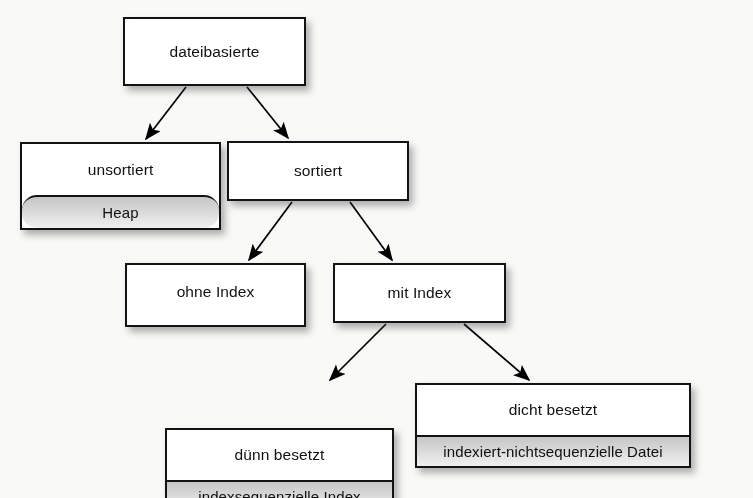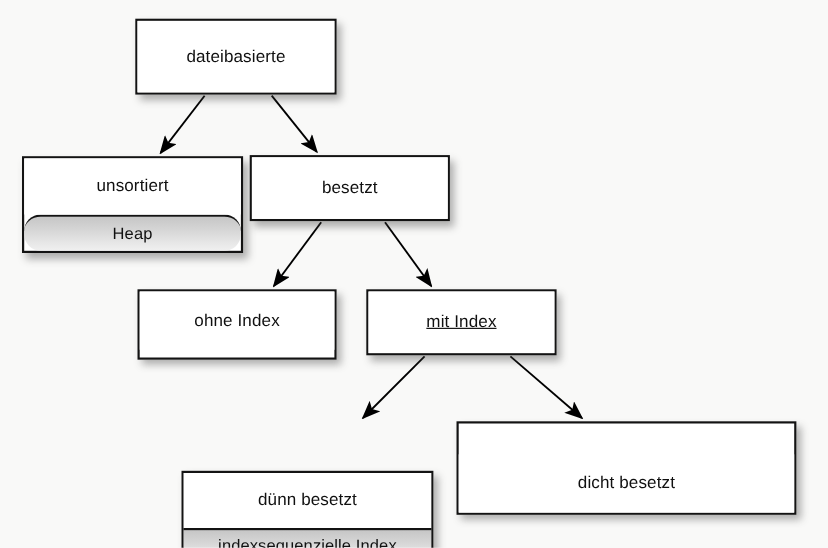--- a/index.html
+++ b/index.html
@@ -74,28 +74,28 @@
   #node-unsortiert .primary   { height: 54px; }
   #node-unsortiert .secondary { height: 34px; border-radius: 15px; }
 
   #node-sortiert          { left: 227px; top: 141px; width: 182px; height: 60px; }
   #node-sortiert .primary { height: 100%; }
 
   #node-ohne-index            { left: 125px; top: 263px; width: 181px; height: 64px; }
   #node-ohne-index .primary   { height: 53px; }
   #node-ohne-index .secondary { height: 32px; }
 
-  #node-mit-index          { left: 333px; top: 263px; width: 173px; height: 60px; text-decoration: underline; }
+  #node-mit-index          { left: 333px; top: 263px; width: 173px; height: 60px; }
   #node-mit-index .primary { height: 100%; }
 
   #node-duenn            { left: 165px; top: 383px; width: 229px; height: 85px; margin-top: 45px; }
   #node-duenn .primary   { height: 53px; }
   #node-duenn .secondary { height: 32px; }
 
-  #node-dicht            { left: 415px; top: 383px; width: 309px; height: 85px; justify-content: flex-end; }
+  #node-dicht            { left: 415px; top: 383px; width: 276px; height: 85px; }
   #node-dicht .primary   { height: 53px; }
   #node-dicht .secondary { height: 32px; }
 </style>
 </head>
 <body>
 
 <div id="diagram">
 
   <svg id="edges" viewBox="0 0 753 498" width="753" height="498" xmlns="http://www.w3.org/2000/svg">
     <defs>
@@ -119,33 +119,34 @@
         <br>
     </div>
   </div>
 
   <div class="node" id="node-unsortiert">
     <div class="cell primary">unsortiert</div>
     <div class="cell secondary">Heap</div>
   </div>
 
   <div class="node" id="node-sortiert">
-    <div class="cell primary">besetzt</div>
+    <div class="cell primary">sortiert</div>
   </div>
 
   <div class="node" id="node-ohne-index">
     <div class="cell primary">ohne Index</div>
   </div>
 
   <div class="node" id="node-mit-index">
     <div class="cell primary">mit Index</div>
   </div>
 
   <div class="node" id="node-duenn">
     <div class="cell primary">dünn besetzt</div>
     <div class="cell secondary">indexsequenzielle Index</div>
   </div>
 
   <div class="node" id="node-dicht">
     <div class="cell primary">dicht besetzt</div>
+    <div class="cell secondary">indexiert-nichtsequenzielle Datei</div>
   </div>
 
 </div>
 
 </body></html>

